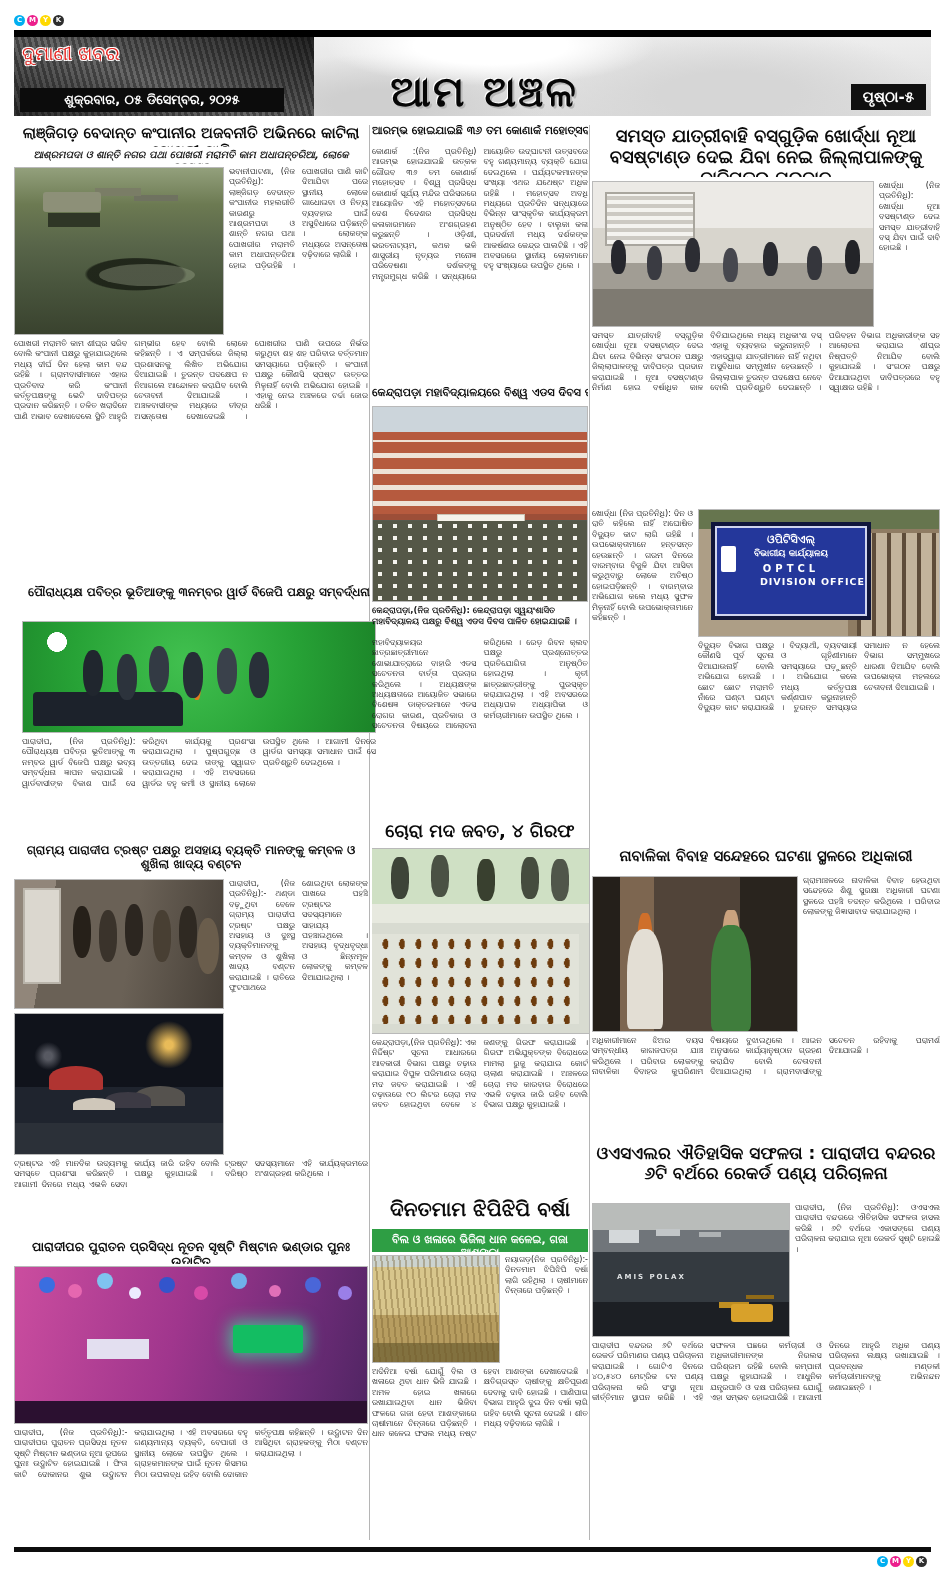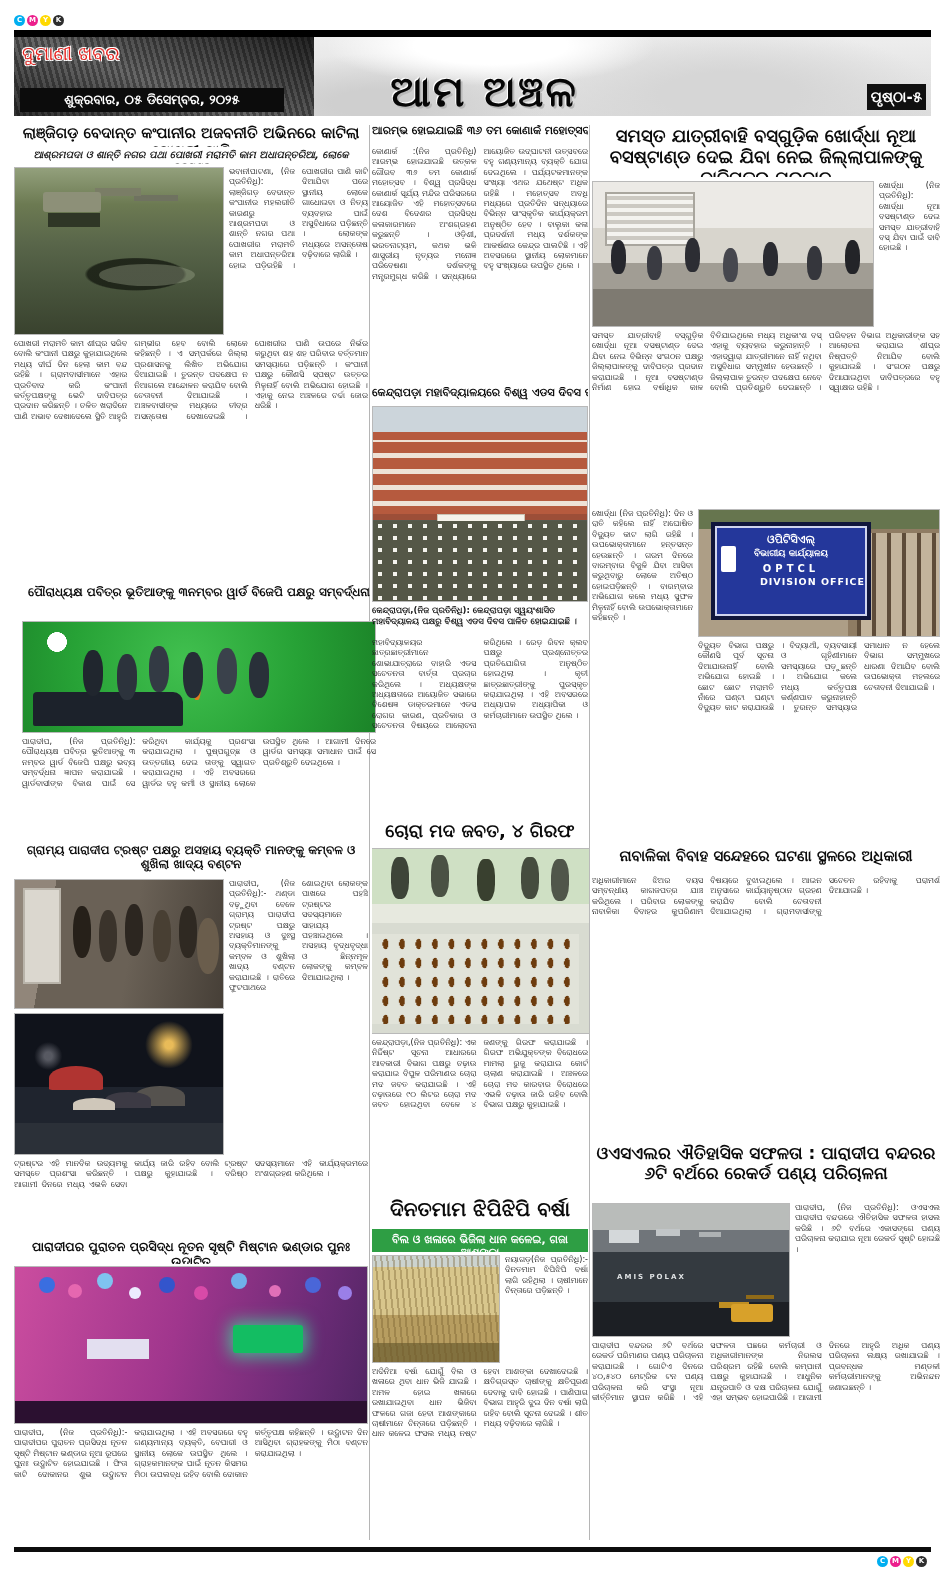--- a/index.html
+++ b/index.html
@@ -29,21 +29,21 @@
        repeating-linear-gradient(75deg,#8a8a8a 0 3px,#5c5c5c 3px 6px),
        linear-gradient(#9a9a9a,#4c4c4c);}
   .paper-name{position:absolute;left:8px;top:5px;font-size:19px;font-weight:normal;color:#e8211d;
      text-shadow:1px 1px 0 #fff,-1px -1px 0 #fff,1px -1px 0 #fff,-1px 1px 0 #fff;}
   .date-box{position:absolute;left:6px;bottom:4px;width:264px;background:#0c0c0c;color:#fff;
      font-size:13px;font-weight:bold;text-align:center;padding:4px 0;}
   .section-title{position:absolute;left:295px;bottom:0px;width:350px;text-align:center;
      font-size:42px;font-weight:bold;color:#060606;letter-spacing:2px;
      text-shadow:2px 2px 0 #b9b9b9,-1px -1px 0 #ffffff;}
   .page-box{position:absolute;right:5px;bottom:6px;background:#101010;color:#fff;
-     font-size:15px;font-weight:bold;padding:4px 4px;}
+     font-size:15px;font-weight:bold;padding:4px 12px;}
 
   
   .vrule{position:absolute;width:1px;background:#b5b5b5;}
   .bottom-bar{position:absolute;left:14px;top:1547px;width:917px;height:5px;background:#0d0d0d;}
 
   
   .art{position:absolute;overflow:hidden;}
   .art h2{margin:0;text-align:center;font-weight:bold;color:#0a0a0a;line-height:1.18;overflow:hidden;}
   .subhead{font-size:10px;font-weight:bold;font-style:italic;text-align:center;margin:2px 0 3px;
            height:15px;overflow:hidden;}
@@ -267,20 +267,24 @@
             <div class="l4">DIVISION OFFICE</div>
           </div>
         </div>
         <div class="body cols3" style="height:170px;margin-top:4px">ବିଦ୍ୟୁତ ବିଭାଗ ପକ୍ଷରୁ କୌଣସି ପୂର୍ବ ସୂଚନା ଦିଆଯାଉନାହିଁ ବୋଲି ଅଭିଯୋଗ ହୋଇଛି । ଛୋଟ ଛୋଟ ମରାମତି ନାଁରେ ଘଣ୍ଟା ଘଣ୍ଟା ବିଦ୍ୟୁତ କାଟ କରାଯାଉଛି । ବିଦ୍ୟାର୍ଥୀ, ବ୍ୟବସାୟୀ ଓ ଗୃହିଣୀମାନେ ସମସ୍ୟାରେ ପଡ଼ୁଛନ୍ତି । ଅଭିଯୋଗ କଲେ ମଧ୍ୟ କର୍ତ୍ତୃପକ୍ଷ କର୍ଣ୍ଣପାତ କରୁନାହାନ୍ତି । ତୁରନ୍ତ ସମସ୍ୟାର ସମାଧାନ ନ ହେଲେ ବିଭାଗ ସମ୍ମୁଖରେ ଧାରଣା ଦିଆଯିବ ବୋଲି ଉପଭୋକ୍ତା ମହଲରେ ଚେତାବନୀ ଦିଆଯାଇଛି ।</div>
       </div>
     </div>
   </article>
 
   <article class="art" style="left:592px;top:848px;width:348px;height:292px">
     <h2 style="font-size:15px;height:24px">ନାବାଳିକା ବିବାହ ସନ୍ଦେହରେ ଘଟଣା ସ୍ଥଳରେ ଅଧିକାରୀ</h2>
+    <div class="row" style="margin-top:4px">
+      <div class="photo ph-doorway" style="width:206px;height:156px"></div>
+      <div class="body side" style="height:156px">ଗ୍ରାମାଞ୍ଚଳରେ ନାବାଳିକା ବିବାହ ହେଉଥିବା ସନ୍ଦେହରେ ଶିଶୁ ସୁରକ୍ଷା ଅଧିକାରୀ ଘଟଣା ସ୍ଥଳରେ ପହଞ୍ଚି ତଦନ୍ତ କରିଥିଲେ । ପରିବାର ଲୋକଙ୍କୁ ଜିଜ୍ଞାସାବାଦ କରାଯାଇଥିଲା ।</div>
+    </div>
     <div class="body cols3" style="height:98px;margin-top:4px">ଅଧିକାରୀମାନେ ଝିଅର ବୟସ ସମ୍ବନ୍ଧୀୟ କାଗଜପତ୍ର ଯାଞ୍ଚ କରିଥିଲେ । ପରିବାର ଲୋକଙ୍କୁ ନାବାଳିକା ବିବାହର କୁପରିଣାମ ବିଷୟରେ ବୁଝାଇଥିଲେ । ଆଇନ ଅନୁସାରେ କାର୍ଯ୍ୟାନୁଷ୍ଠାନ ଗ୍ରହଣ କରାଯିବ ବୋଲି ଚେତାବନୀ ଦିଆଯାଇଥିଲା । ଗ୍ରାମବାସୀଙ୍କୁ ସଚେତନ ରହିବାକୁ ପରାମର୍ଶ ଦିଆଯାଇଛି ।</div>
   </article>
 
   <article class="art" style="left:592px;top:1143px;width:348px;height:398px">
     <h2 style="font-size:17px;height:56px">ଓଏସଏଲର ଐତିହାସିକ ସଫଳତା : ପାରାଦୀପ ବନ୍ଦରର ୬ଟି ବର୍ଥରେ ରେକର୍ଡ ପଣ୍ୟ ପରିଚାଳନା</h2>
     <div class="row" style="margin-top:4px">
       <div class="photo ph-port" style="width:198px;height:134px">
         <span class="ship-name">AMIS POLAX</span>
       </div>
       <div class="body side" style="height:134px">ପାରାଦୀପ, (ନିଜ ପ୍ରତିନିଧି): ଓଏସଏଲ ପାରାଦୀପ ବନ୍ଦରରେ ଐତିହାସିକ ସଫଳତା ହାସଲ କରିଛି । ୬ଟି ବର୍ଥରେ ଏକାସଙ୍ଗେ ପଣ୍ୟ ପରିଚାଳନା କରାଯାଇ ନୂଆ ରେକର୍ଡ ସୃଷ୍ଟି ହୋଇଛି ।</div>

